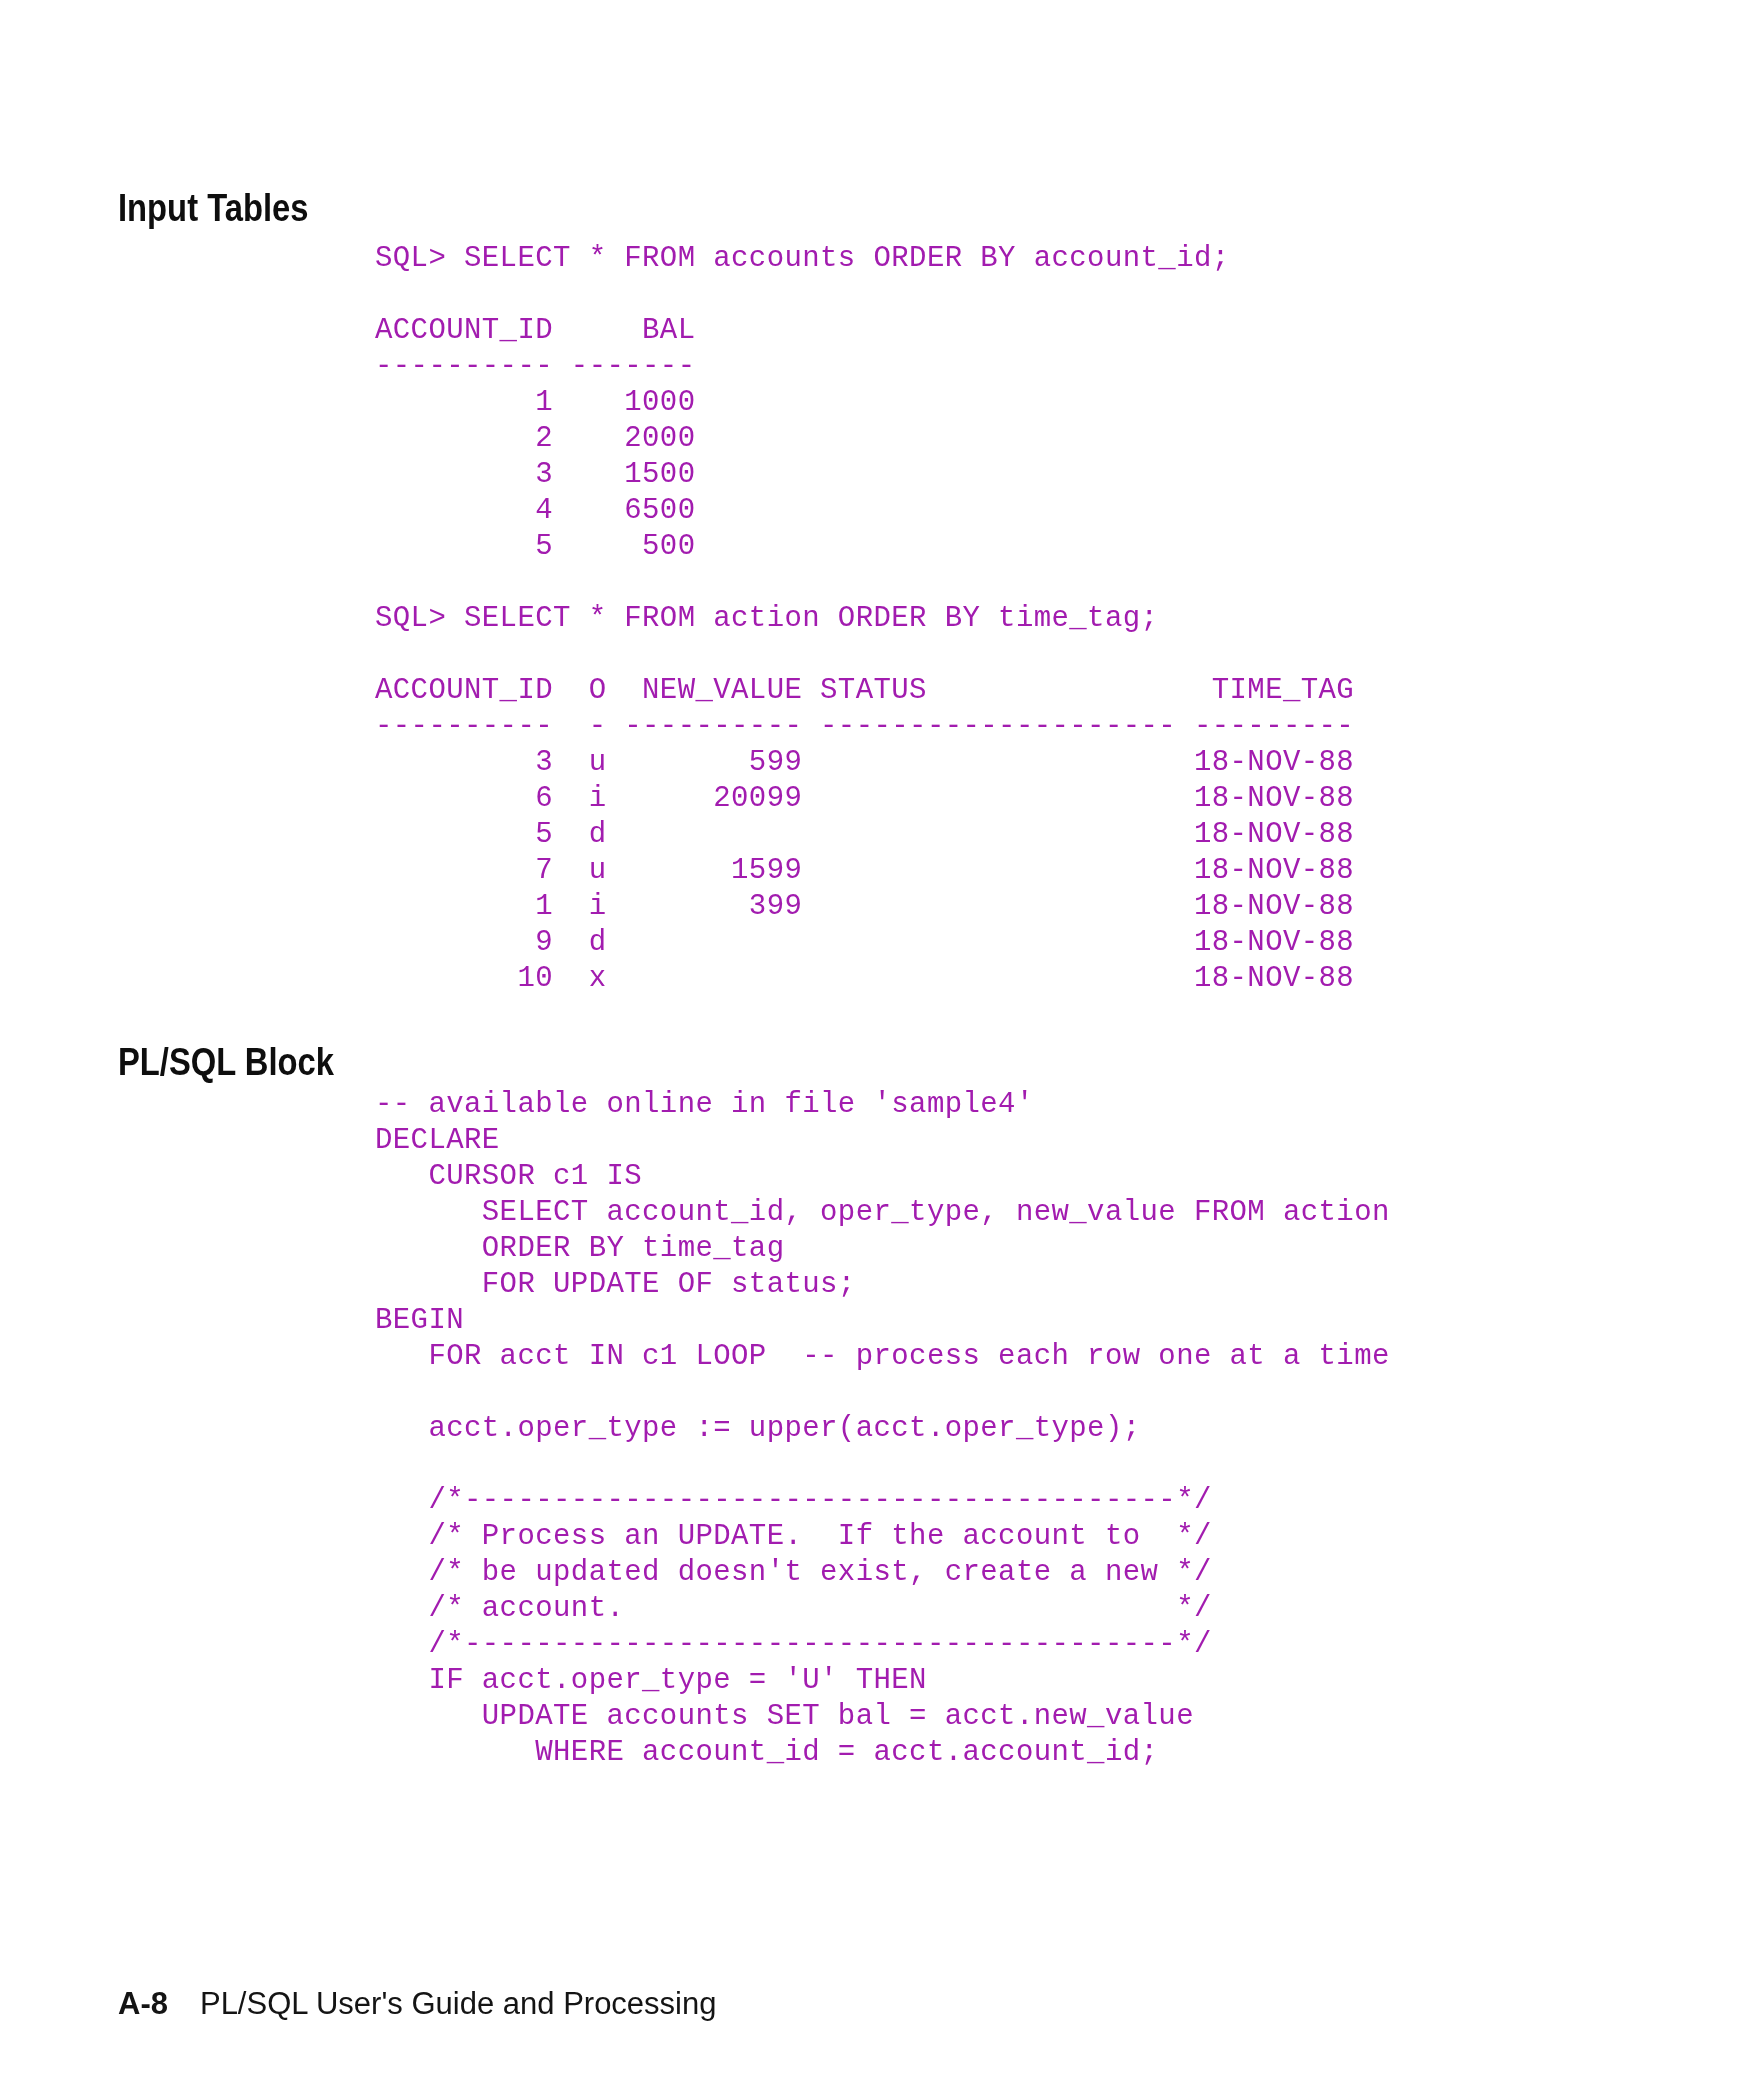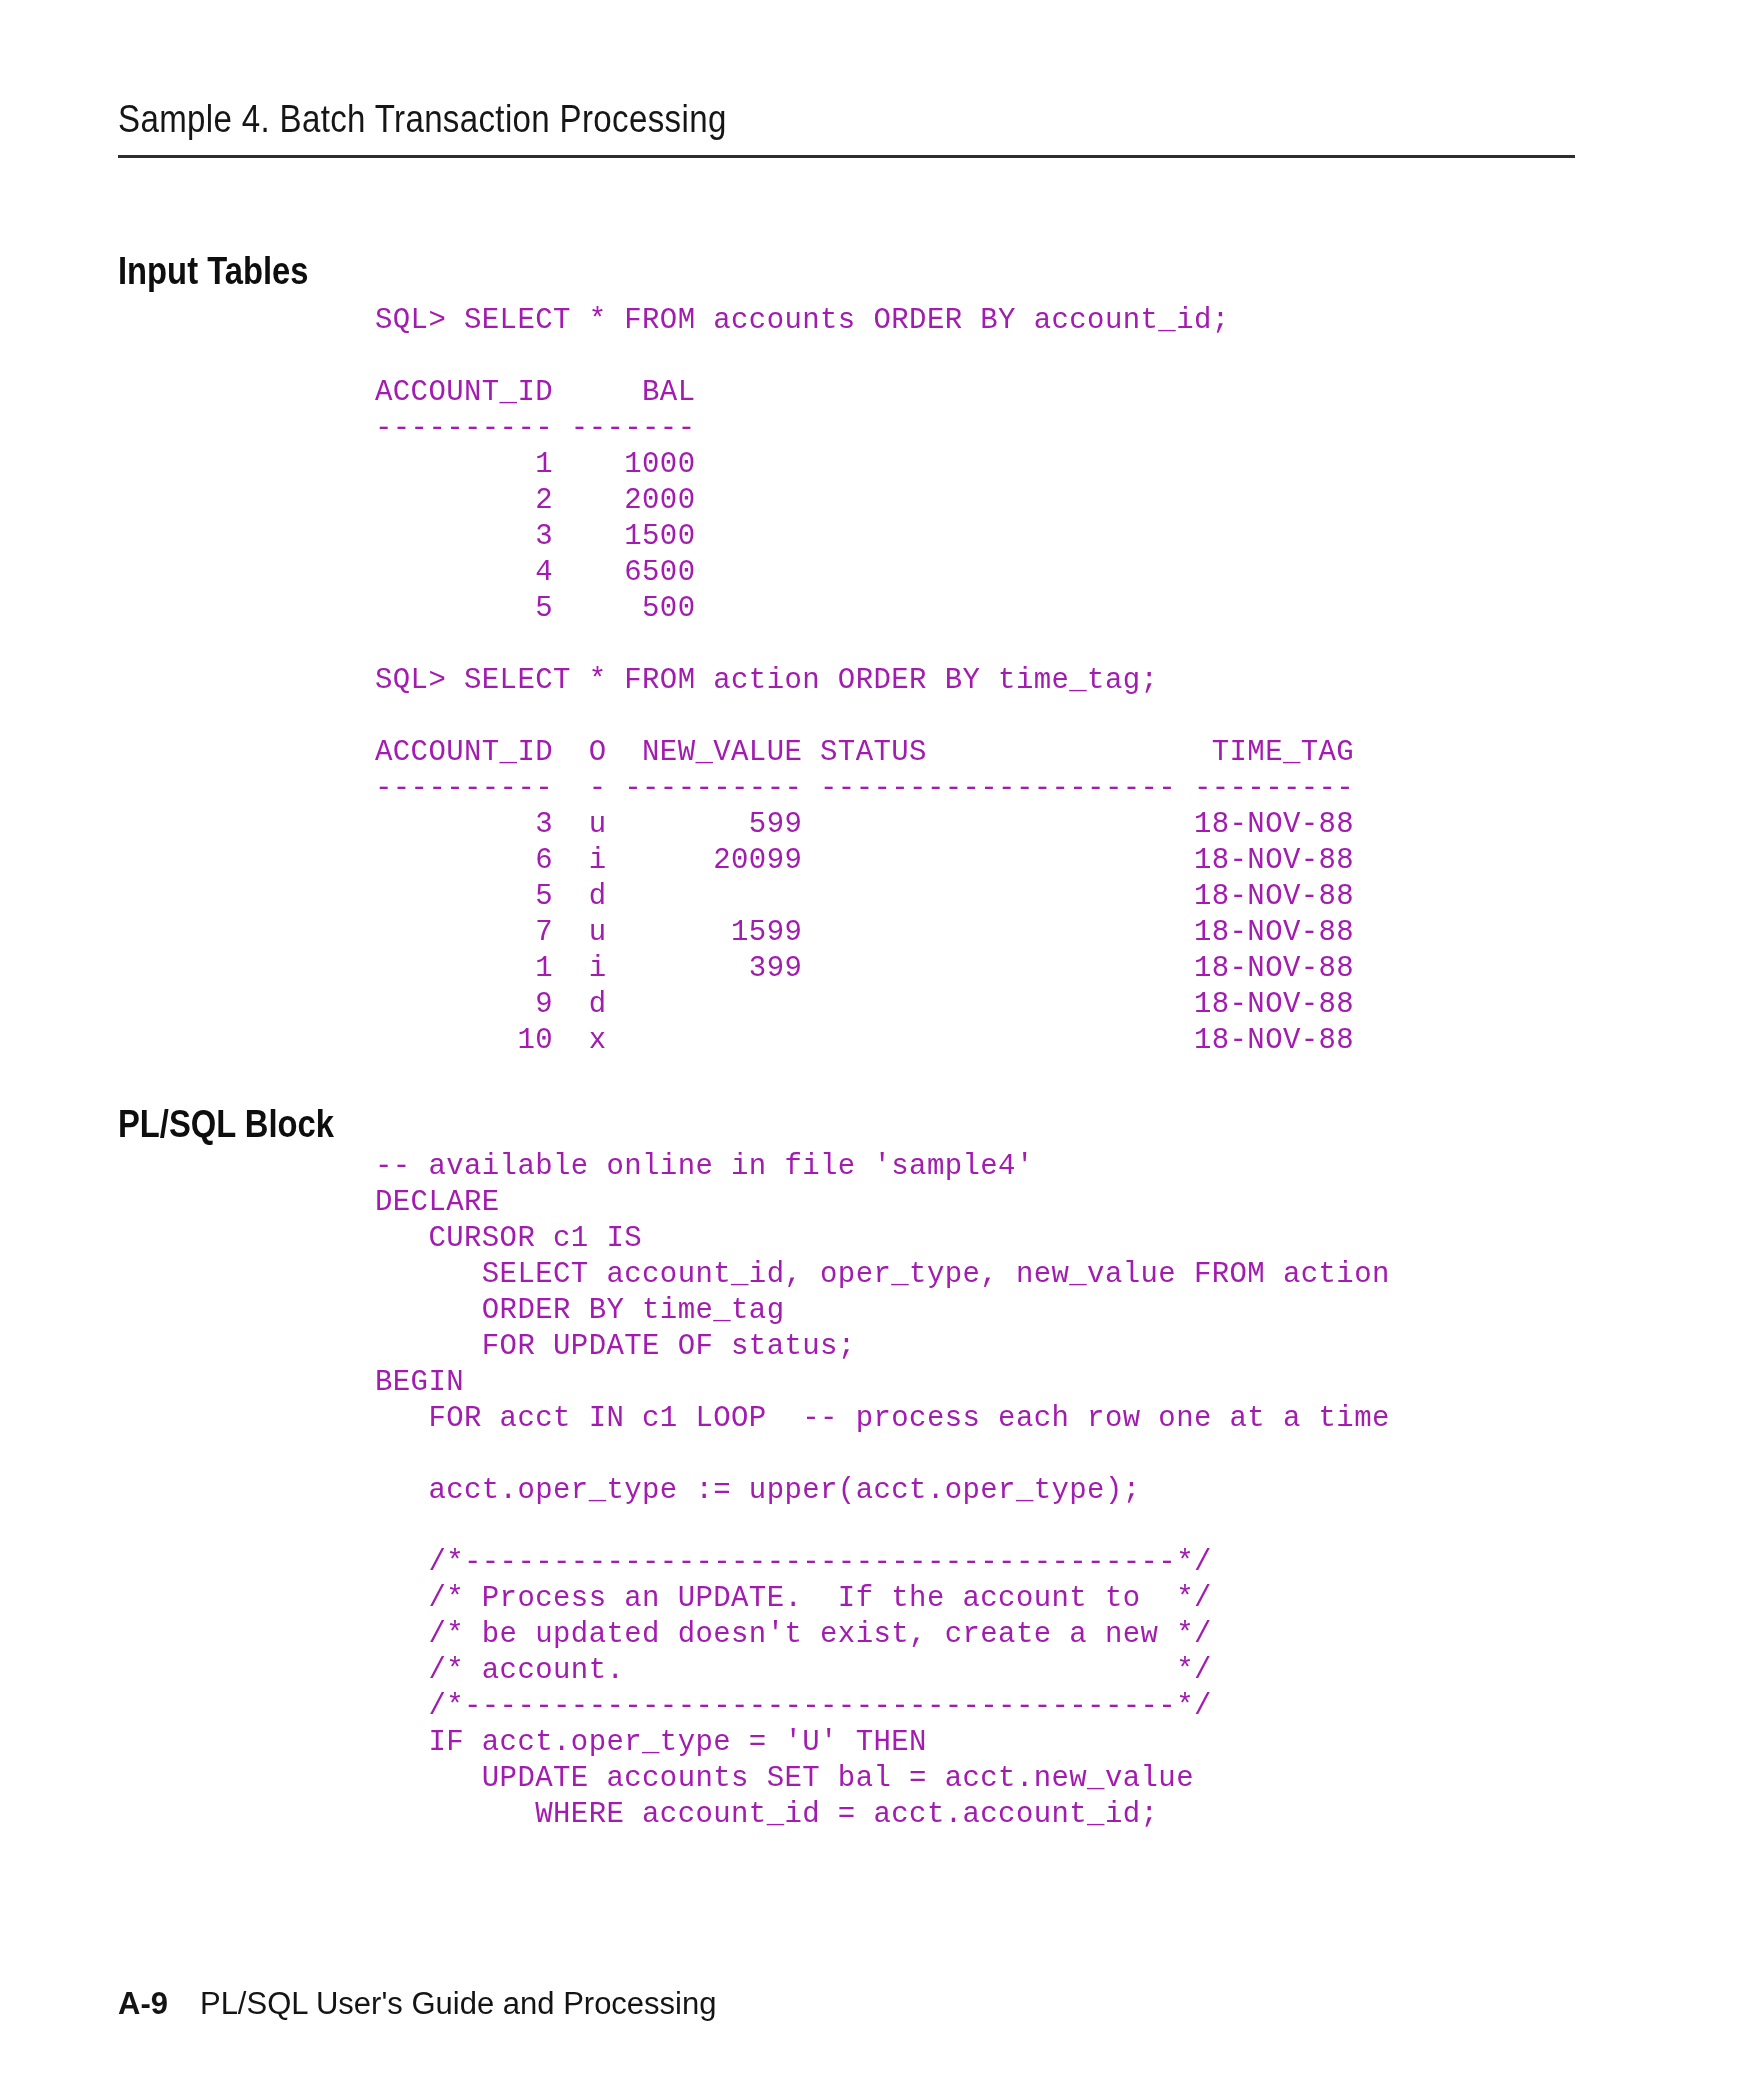--- a/index.html
+++ b/index.html
@@ -64,24 +64,20 @@
   .page-footer .pagenum {
     font-weight: 700;
     margin-right: 32px;
   }
 </style>
 </head>
 <body>
 
 <div class="page">
 
-  <header>
-    <h1 class="doc-title">Sample 4. Batch Transaction Processing</h1>
-    <div class="head-rule"></div>
-  </header>
 
   <section>
     <h2 class="section-heading">Input Tables</h2>
     <pre class="code">SQL&gt; SELECT * FROM accounts ORDER BY account_id;
 
 ACCOUNT_ID     BAL
 ---------- -------
          1    1000
          2    2000
          3    1500
@@ -118,17 +114,17 @@
    /* Process an UPDATE.  If the account to  */
    /* be updated doesn't exist, create a new */
    /* account.                               */
    /*----------------------------------------*/
    IF acct.oper_type = 'U' THEN
       UPDATE accounts SET bal = acct.new_value
          WHERE account_id = acct.account_id;</pre>
   </section>
 
   <footer class="page-footer">
-    <span class="pagenum">A-9</span><span>PL/SQL User's Guide and Processing</span>
+    <span class="pagenum">A-8</span><span>PL/SQL User's Guide and Processing</span>
   </footer>
 
 </div>
 
 
 </body></html>

